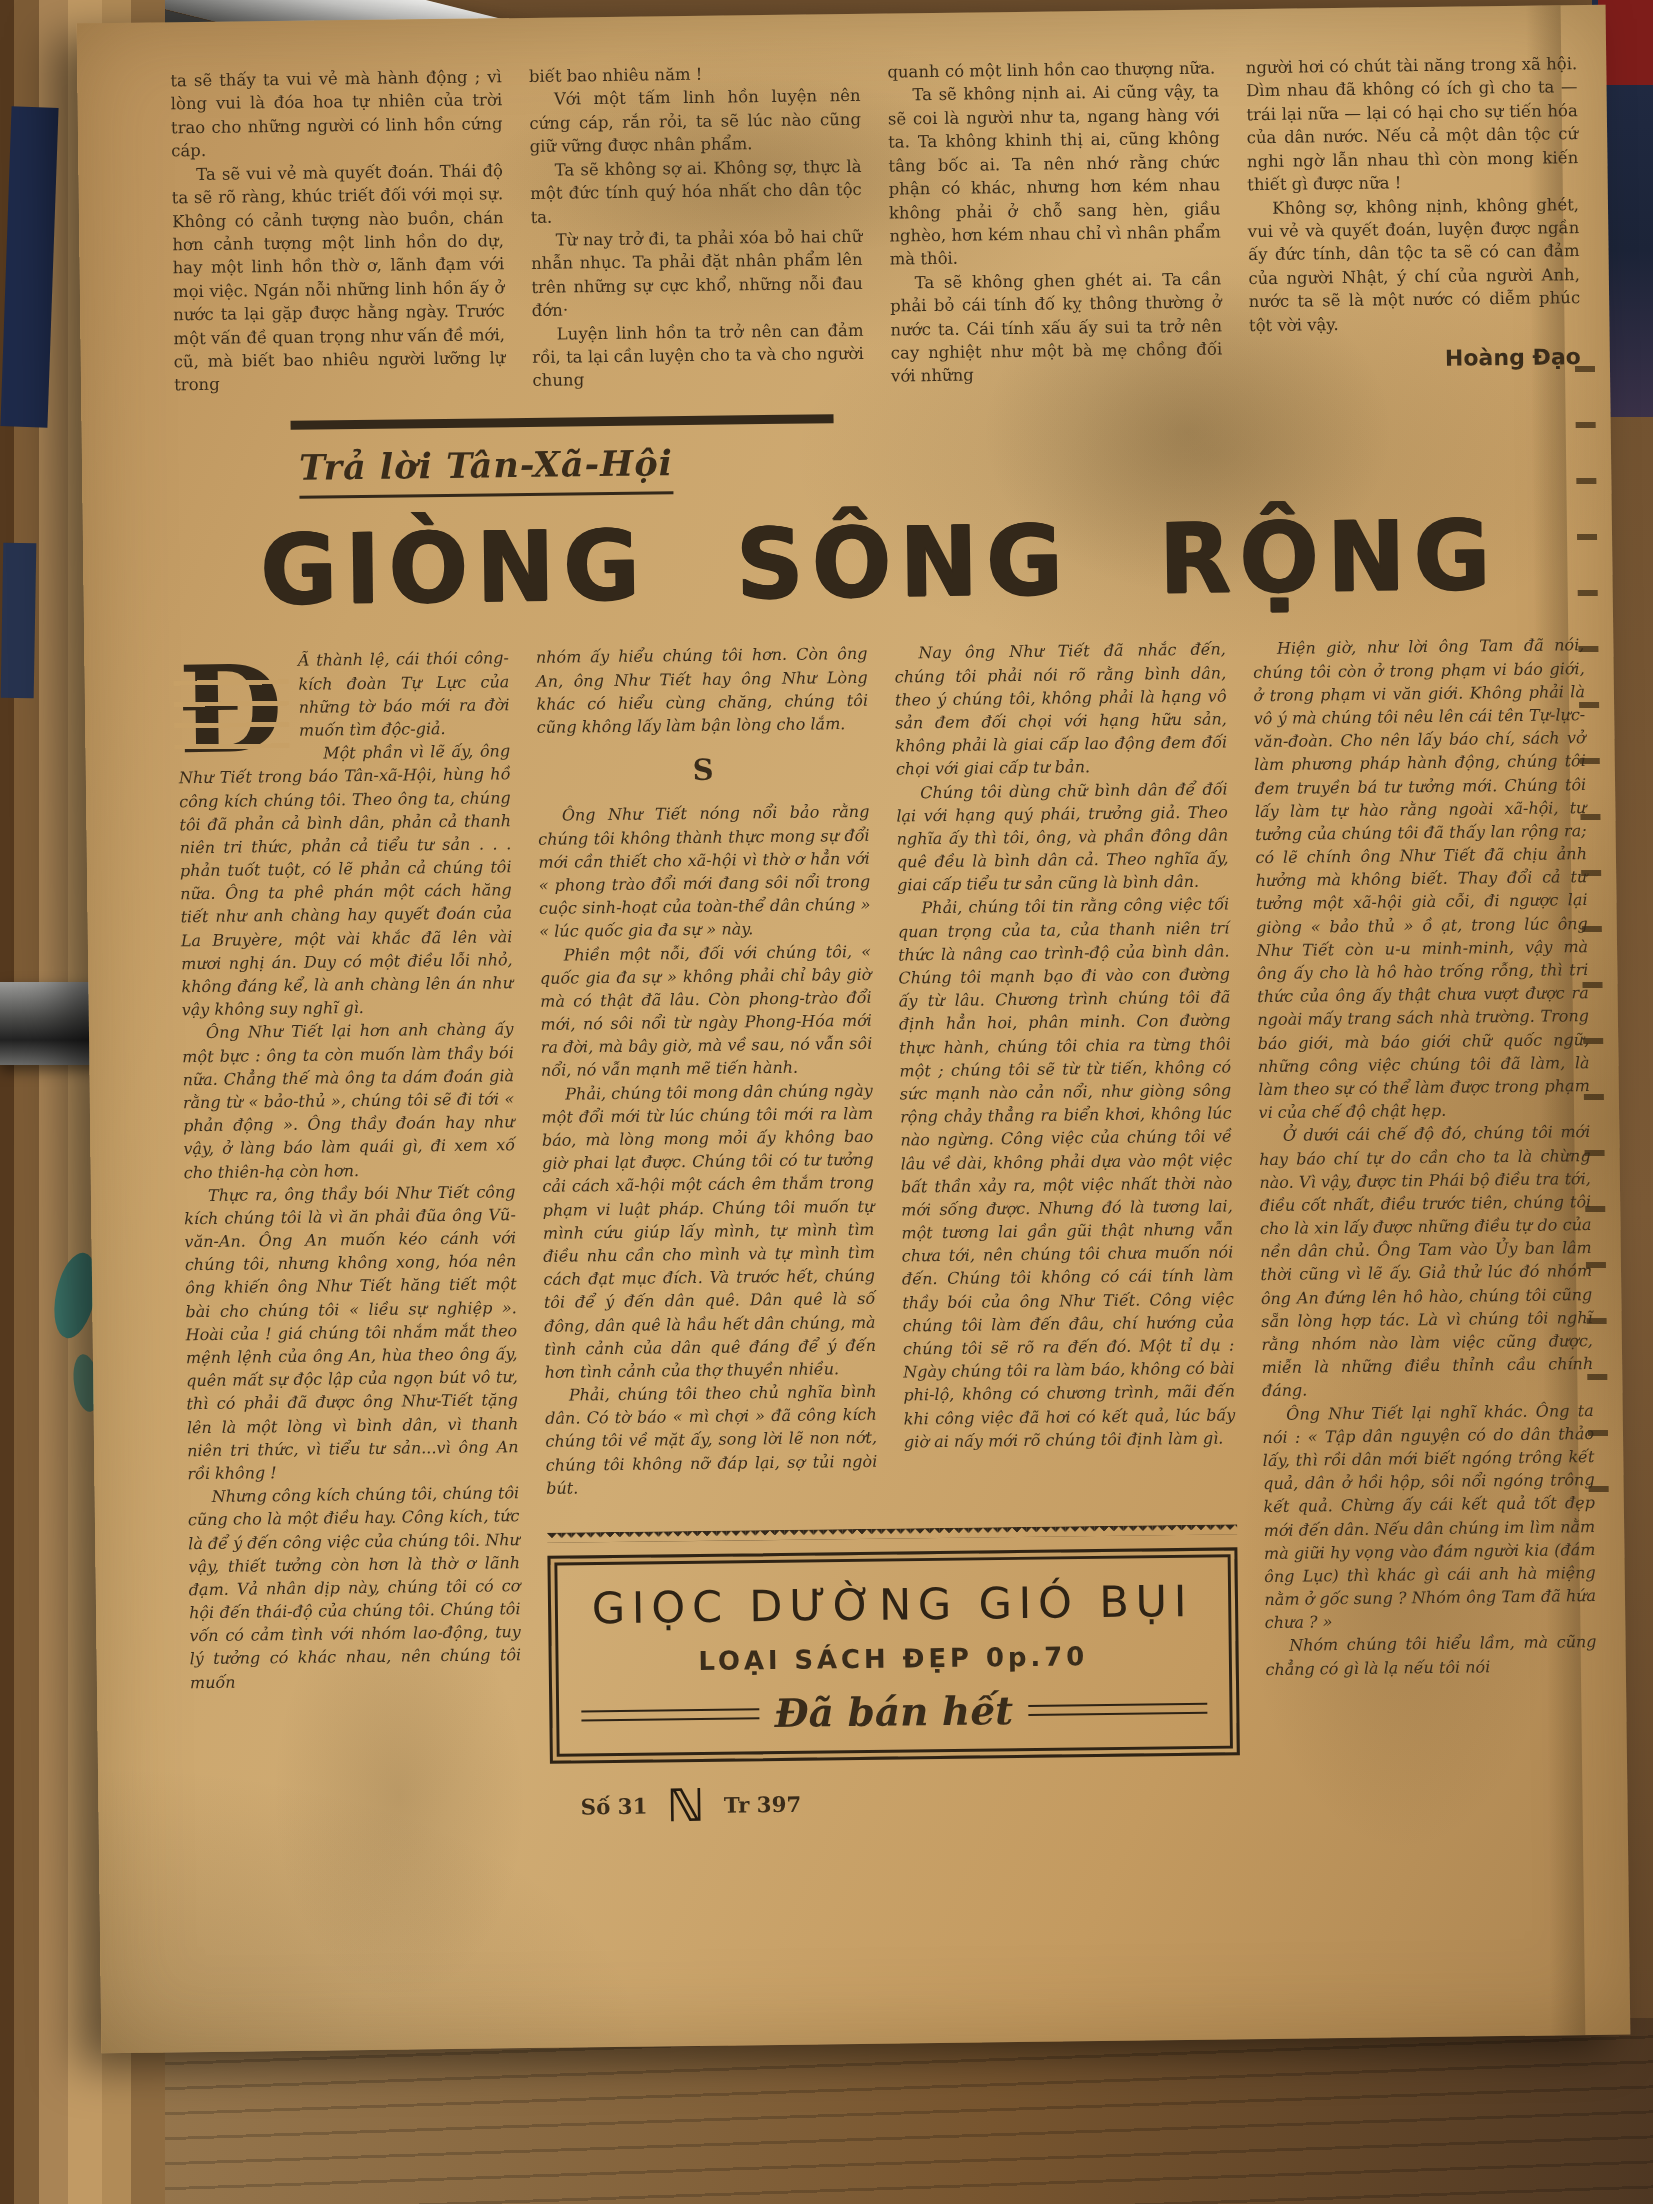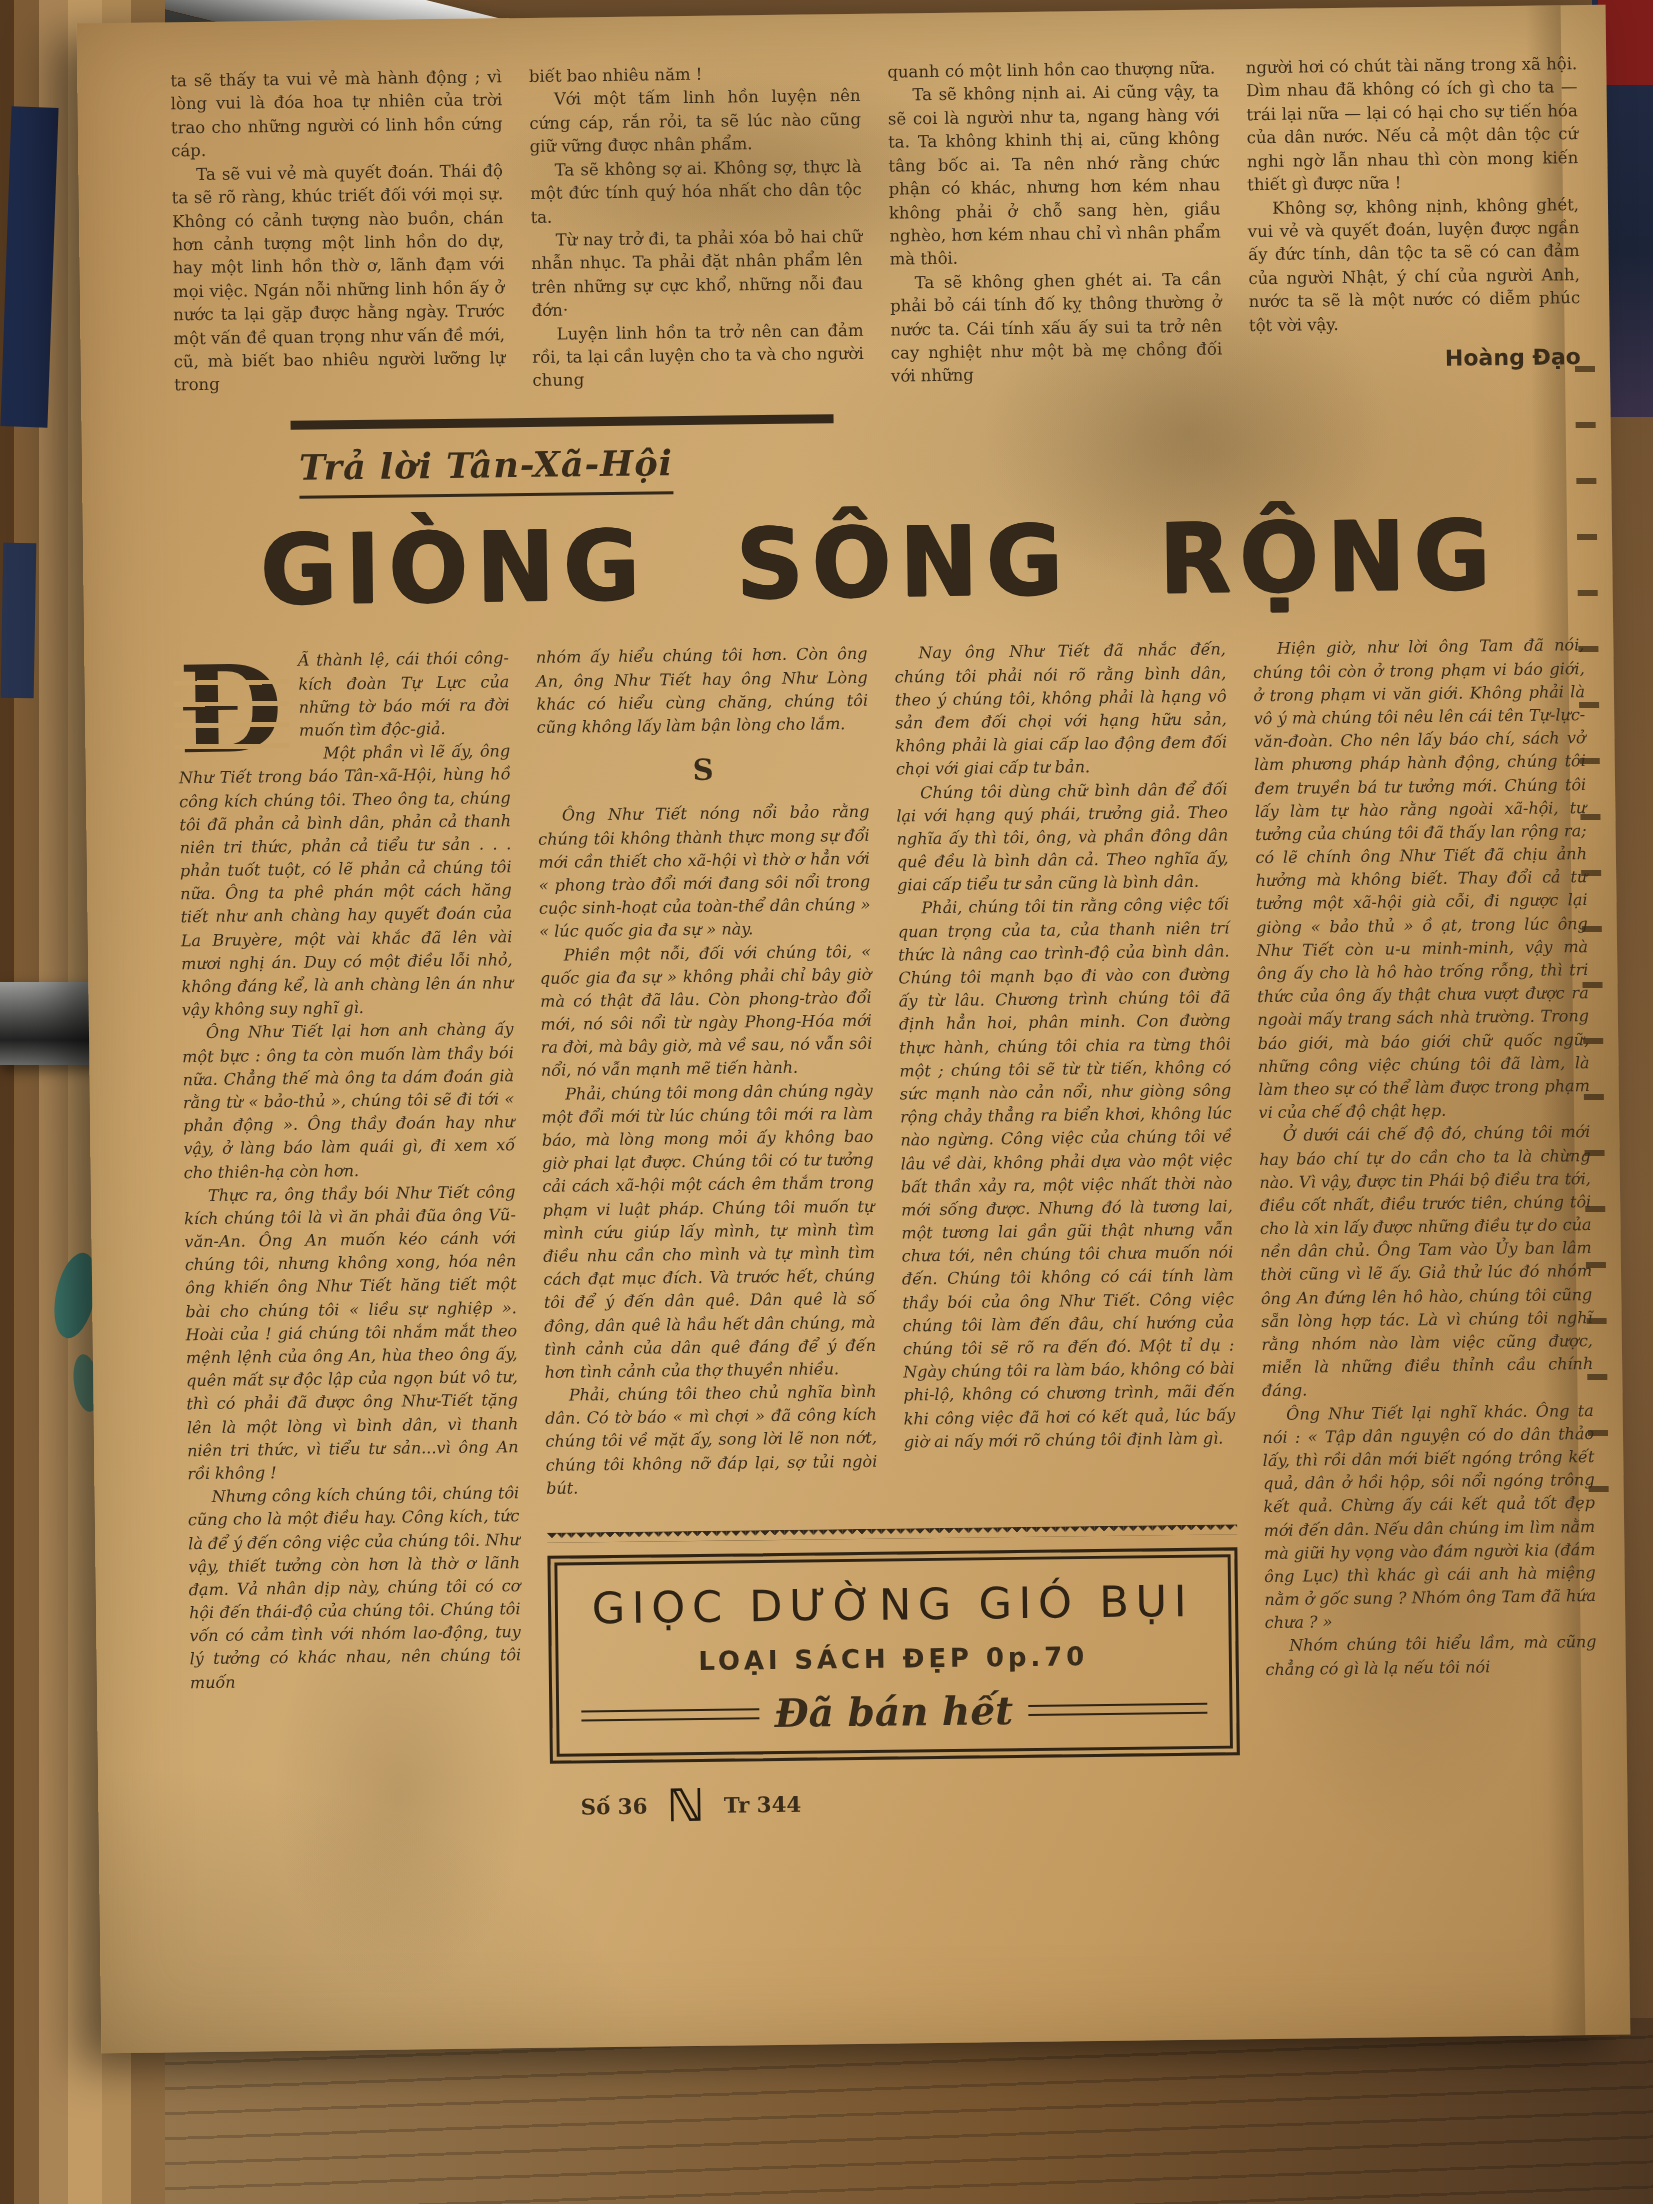--- a/index.html
+++ b/index.html
@@ -199,21 +199,21 @@
             <div class="ad-title">GIỌC DƯỜNG GIÓ BỤI</div>
             <div class="ad-sub">LOẠI SÁCH ĐẸP 0p.70</div>
             <div class="soldout">
               <span>Đã bán hết</span>
             </div>
           </div>
         </div>
       </section>
 
       <div class="footer">
-        <span>Số 36</span>
+        <span>Số 31</span>
         <span class="logo">ℕ</span>
-        <span>Tr 344</span>
+        <span>Tr 397</span>
       </div>
 
     </div>
   </div>
 </div>
 
 
 </body></html>

